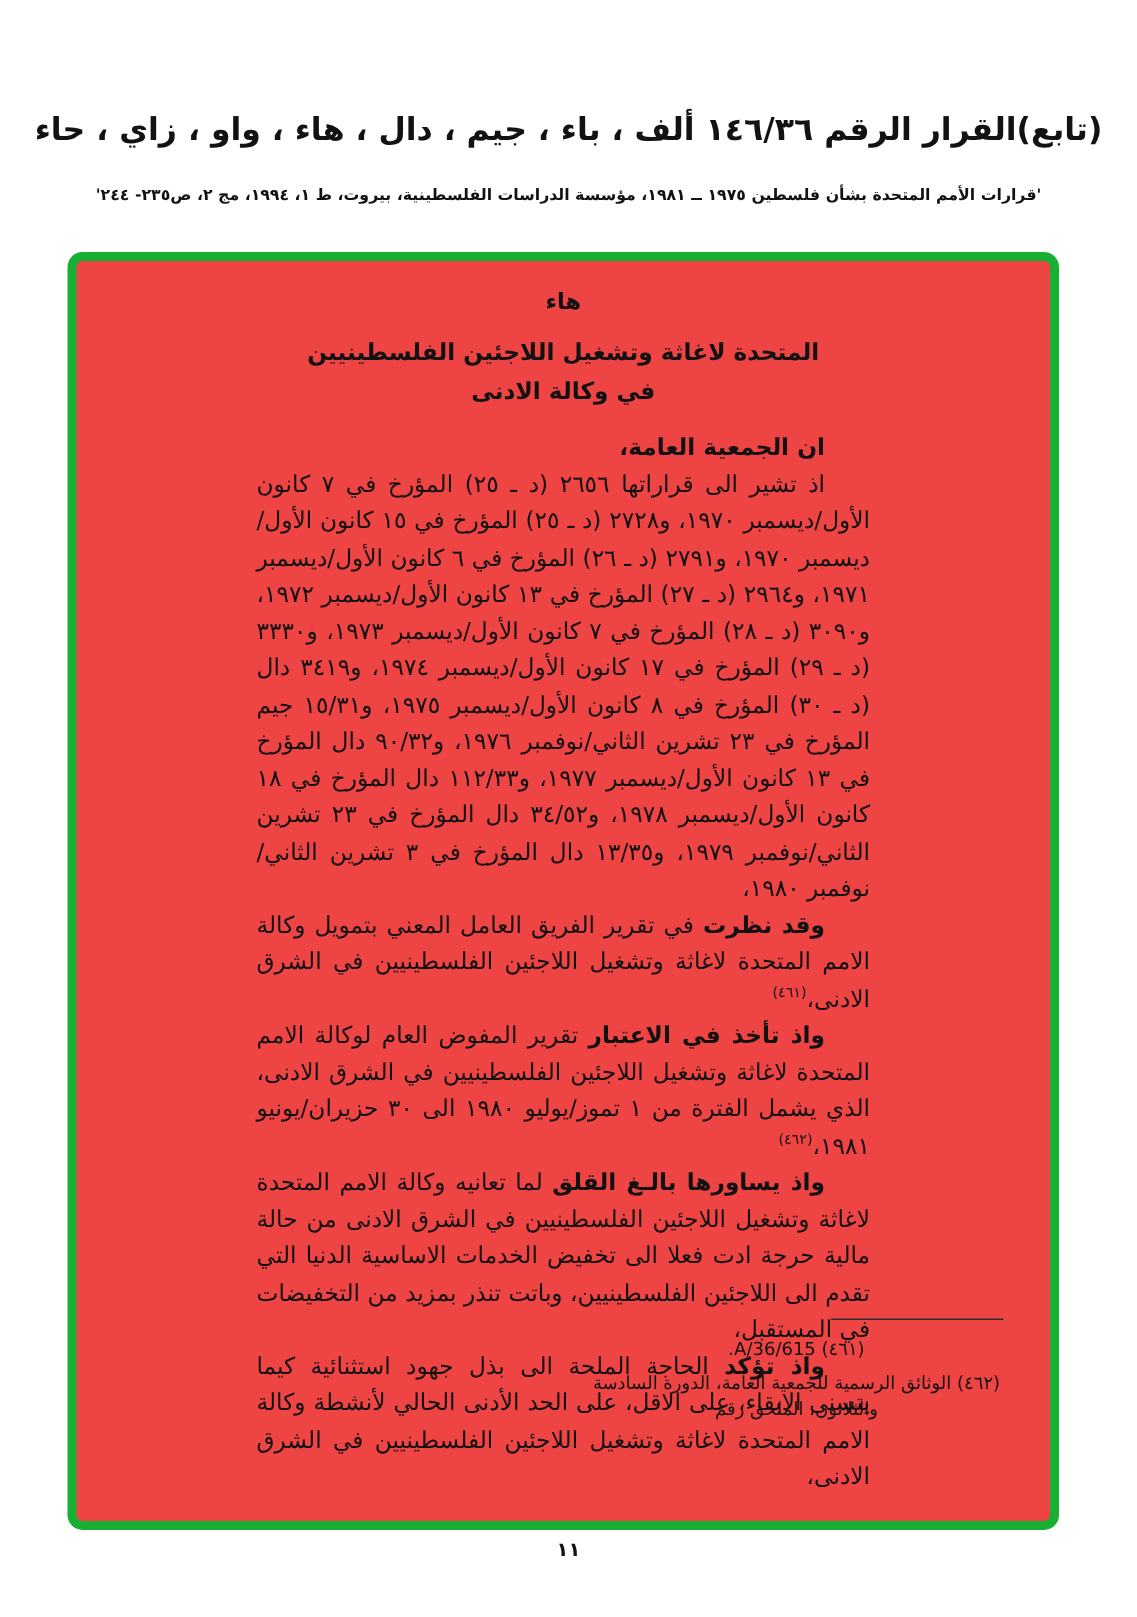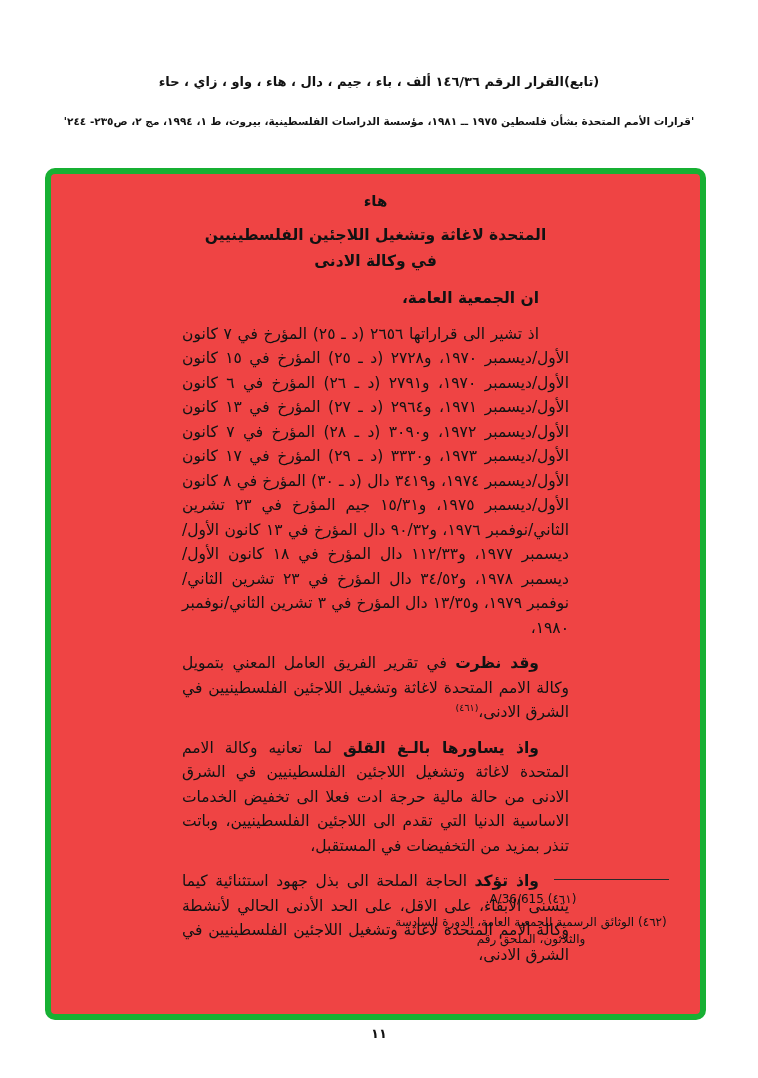--- a/index.html
+++ b/index.html
@@ -18,21 +18,21 @@
     direction: rtl;
   }
   .header {
     position: absolute;
     top: 74px;
     left: 0;
     right: 0;
     text-align: center;
   }
   .header-line1 {
-    font-size: 13px;
+    font-size: 21px;
     font-weight: bold;
     letter-spacing: 0.2px;
   }
   .header-line2 {
     font-size: 10.5px;
     font-weight: bold;
     margin-top: 26px;
   }
   .green-box {
     position: absolute;
@@ -56,21 +56,21 @@
     margin-bottom: 12px;
   }
   .doc-title {
     text-align: center;
     font-weight: bold;
     font-size: 15.5px;
     line-height: 26px;
     margin-bottom: 12px;
   }
   .para {
-    margin: 11px;
+    margin: 0;
     font-size: 15.5px;
     line-height: 24.5px;
     text-align: justify;
     text-indent: 30px;
   }
   .para b { font-weight: bold; }
   .fn-ref {
     font-size: 9.5px;
     line-height: 0;
   }
@@ -120,20 +120,21 @@
         <div>المتحدة لاغاثة وتشغيل اللاجئين الفلسطينيين</div>
         <div>في وكالة الادنى</div>
       </div>
 
       <p class="para"><b>ان الجمعية العامة،</b><span></span></p>
 
       <p class="para"><b></b><span>اذ تشير الى قراراتها ٢٦٥٦ (د ـ ٢٥) المؤرخ في ٧ كانون الأول/ديسمبر ١٩٧٠، و٢٧٢٨ (د ـ ٢٥) المؤرخ في ١٥ كانون الأول/ديسمبر ١٩٧٠، و٢٧٩١ (د ـ ٢٦) المؤرخ في ٦ كانون الأول/ديسمبر ١٩٧١، و٢٩٦٤ (د ـ ٢٧) المؤرخ في ١٣ كانون الأول/ديسمبر ١٩٧٢، و٣٠٩٠ (د ـ ٢٨) المؤرخ في ٧ كانون الأول/ديسمبر ١٩٧٣، و٣٣٣٠ (د ـ ٢٩) المؤرخ في ١٧ كانون الأول/ديسمبر ١٩٧٤، و٣٤١٩ دال (د ـ ٣٠) المؤرخ في ٨ كانون الأول/ديسمبر ١٩٧٥، و١٥/٣١ جيم المؤرخ في ٢٣ تشرين الثاني/نوفمبر ١٩٧٦، و٩٠/٣٢ دال المؤرخ في ١٣ كانون الأول/ديسمبر ١٩٧٧، و١١٢/٣٣ دال المؤرخ في ١٨ كانون الأول/ديسمبر ١٩٧٨، و٣٤/٥٢ دال المؤرخ في ٢٣ تشرين الثاني/نوفمبر ١٩٧٩، و١٣/٣٥ دال المؤرخ في ٣ تشرين الثاني/نوفمبر ١٩٨٠،</span></p>
 
       <p class="para"><b>وقد نظرت</b><span> في تقرير الفريق العامل المعني بتمويل وكالة الامم المتحدة لاغاثة وتشغيل اللاجئين الفلسطينيين في الشرق الادنى،</span><sup class="fn-ref">(٤٦١)</sup></p>
 
+      <p class="para"><b>واذ تأخذ في الاعتبار</b><span> تقرير المفوض العام لوكالة الامم المتحدة لاغاثة وتشغيل اللاجئين الفلسطينيين في الشرق الادنى، الذي يشمل الفترة من ١ تموز/يوليو ١٩٨٠ الى ٣٠ حزيران/يونيو ١٩٨١،</span><sup class="fn-ref">(٤٦٢)</sup></p>
 
       <p class="para"><b>واذ يساورها بالـغ القلق</b><span> لما تعانيه وكالة الامم المتحدة لاغاثة وتشغيل اللاجئين الفلسطينيين في الشرق الادنى من حالة مالية حرجة ادت فعلا الى تخفيض الخدمات الاساسية الدنيا التي تقدم الى اللاجئين الفلسطينيين، وباتت تنذر بمزيد من التخفيضات في المستقبل،</span></p>
 
       <p class="para"><b>واذ تؤكد</b><span> الحاجة الملحة الى بذل جهود استثنائية كيما يتسنى الابقاء، على الاقل، على الحد الأدنى الحالي لأنشطة وكالة الامم المتحدة لاغاثة وتشغيل اللاجئين الفلسطينيين في الشرق الادنى،</span></p>
 
     </div>
 
     <div class="footnotes">
       <div class="fn-rule"></div>
       <div class="fn"><span>(٤٦١)</span> <span>A/36/615.</span></div>

